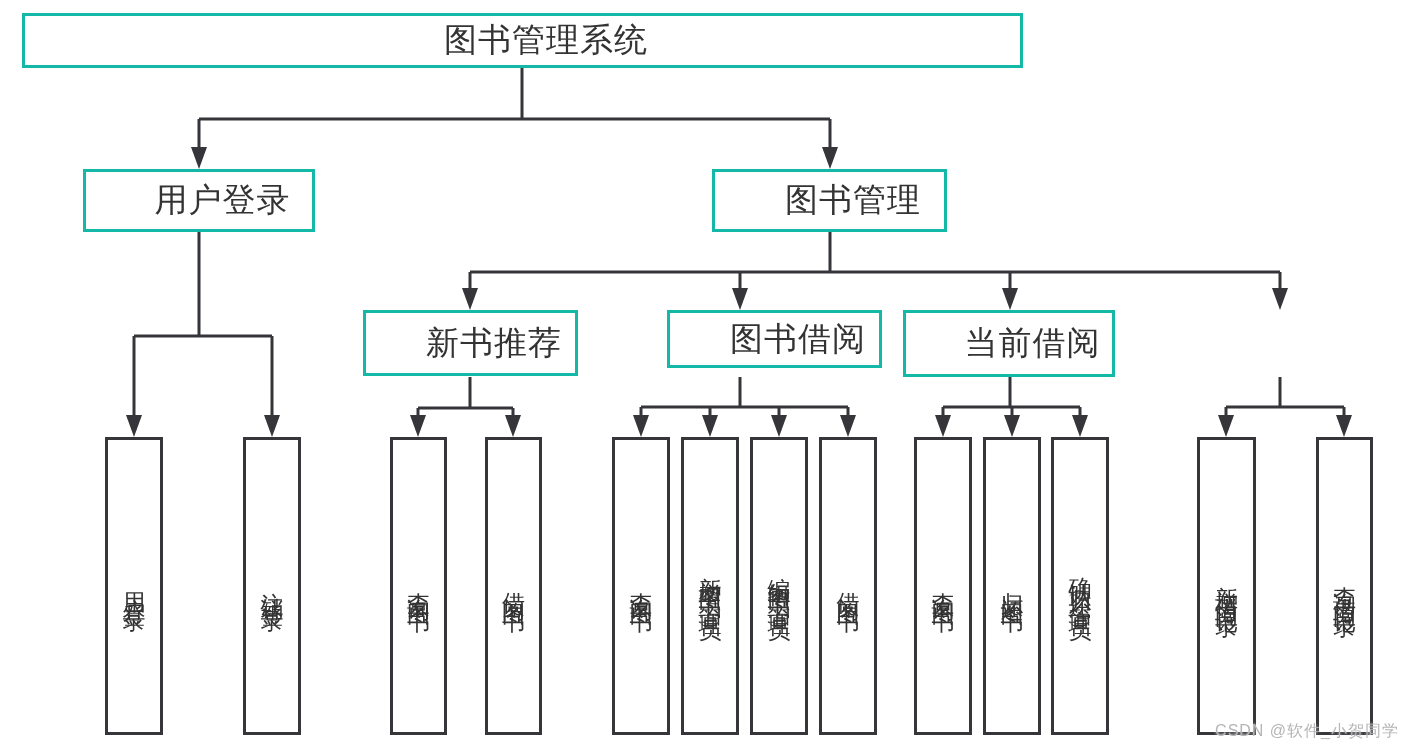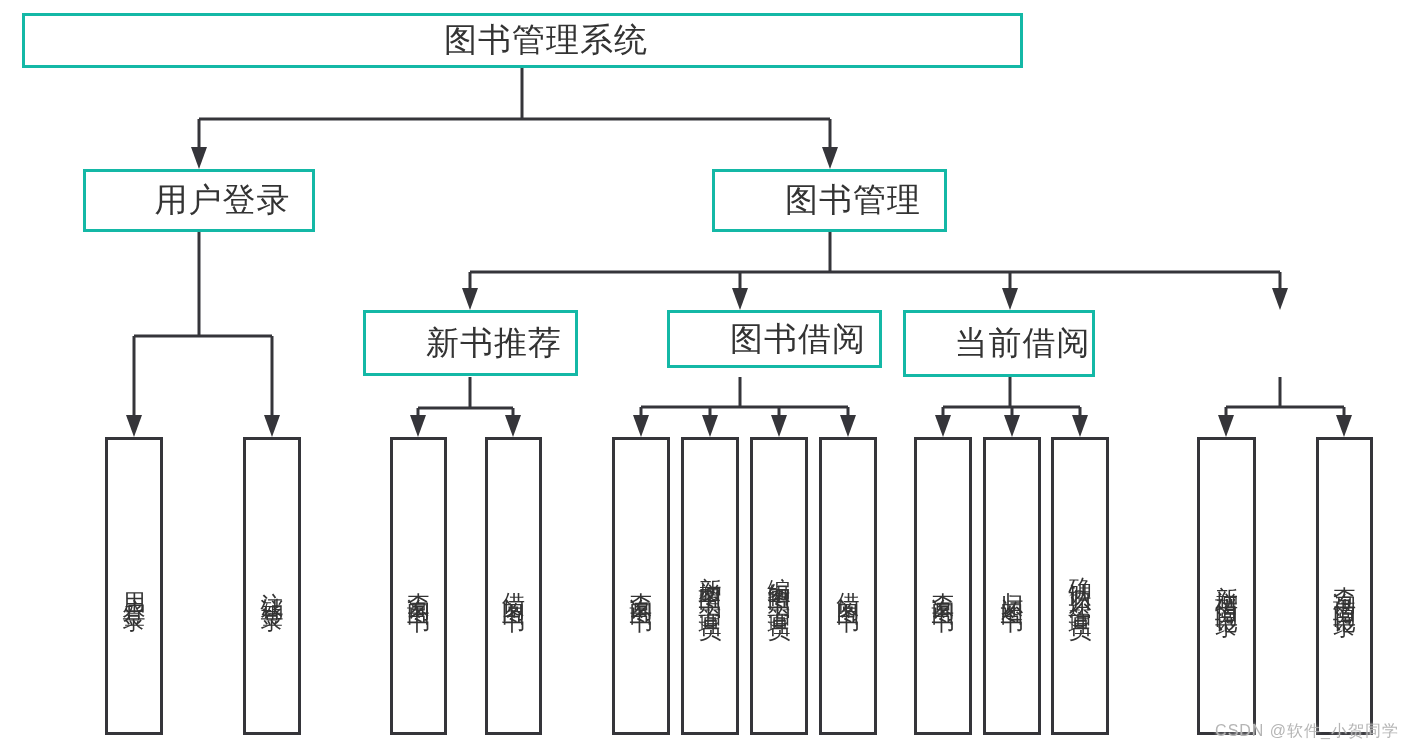--- a/index.html
+++ b/index.html
@@ -139,21 +139,21 @@
   <div class="hbox" style="left:712px;top:169px;width:235px;height:63px;">
     <span>图书管理</span>
   </div>
 
   <div class="hbox" style="left:363px;top:310px;width:215px;height:66px;">
     <span>新书推荐</span>
   </div>
   <div class="hbox" style="left:632px;top:310px;width:215px;height:58px;margin-left:35px;">
     <span>图书借阅</span>
   </div>
-  <div class="hbox" style="left:903px;top:310px;width:192px;height:67px;">
+  <div class="hbox" style="left:903px;top:310px;width:212px;height:67px;">
     <span>当前借阅</span>
   </div>
 
   <div class="vbox" style="left:105px;top:437px;width:58px;height:298px;">
     <span>用户登录</span>
   </div>
   <div class="vbox" style="left:243px;top:437px;width:58px;height:298px;">
     <span>注销登录</span>
   </div>
 

